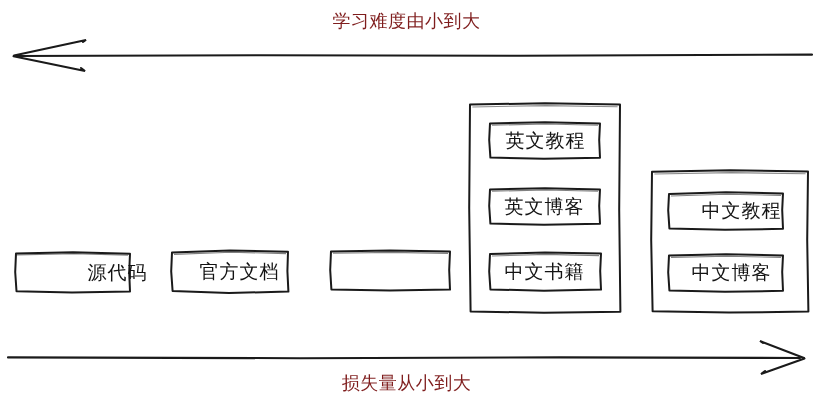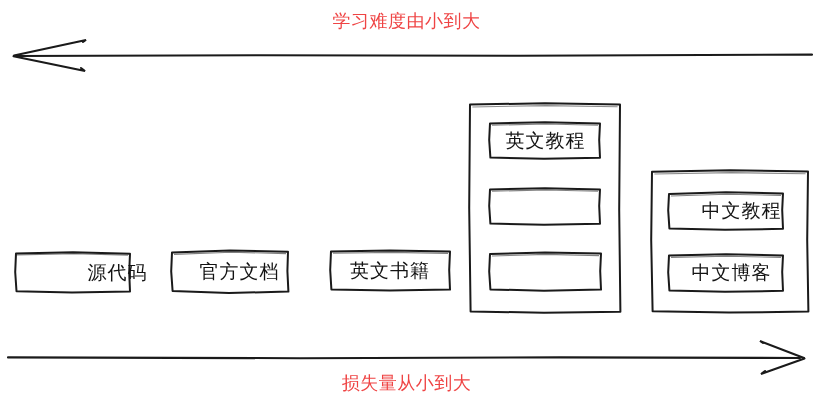--- a/index.html
+++ b/index.html
@@ -11,21 +11,21 @@
     position: relative;
     width: 813px;
     height: 414px;
     background: #ffffff;
     font-family: "Liberation Sans", "DejaVu Sans", sans-serif;
     overflow: hidden;
   }
   .axis-label {
     position: absolute;
     font-size: 18px;
-    color: #ef4444;
+    color: #7f1d1d;
     letter-spacing: 0.5px;
     white-space: nowrap;
     text-align: center;
     line-height: 1;
   }
   #top-label {
     left: 0;
     right: 0;
     top: 12px;
   }
@@ -135,25 +135,26 @@
       <path d="M 669 255.4 L 726 254.2 L 783 255.4 L 782.2 272 L 783 290.8 L 725 291.8 L 669.4 290.4 L 668.2 272.4 Z" fill="none" stroke="#1a1a1a" stroke-width="2" stroke-linejoin="round"></path>
       <path d="M 671 257.4 L 727 256.2 L 781 257.4" fill="none" stroke="#1a1a1a" stroke-width="1.1" opacity="0.55"></path>
     </g>
 
   </svg>
 
   <div class="node-label" style="left:15px; top:252px; width:115px; height:40px;padding-left:45px;">源代码</div>
 
   <div class="node-label" style="left:171px; top:250px; width:137px; height:42px;">官方文档</div>
 
-  <div class="node-label" style="left:330px; top:250px; width:120px; height:40px;">英文书籍</div>
 
   <div class="node-label" style="left:489px; top:122px; width:113px; height:36px;">英文教程</div>
 
+  <div class="node-label" style="left:489px; top:188px; width:111px; height:36px;">英文博客</div>
 
+  <div class="node-label" style="left:489px; top:252px; width:111px; height:38px;">中文书籍</div>
 
   <div class="node-label" style="left:684px; top:192px; width:115px; height:37px;">中文教程</div>
 
   <div class="node-label" style="left:668px; top:254px; width:115px; height:37px;margin-left:6px;">中文博客</div>
 
   <div class="axis-label" id="bottom-label">损失量从小到大</div>
 
 </div>
 
 </body></html>

